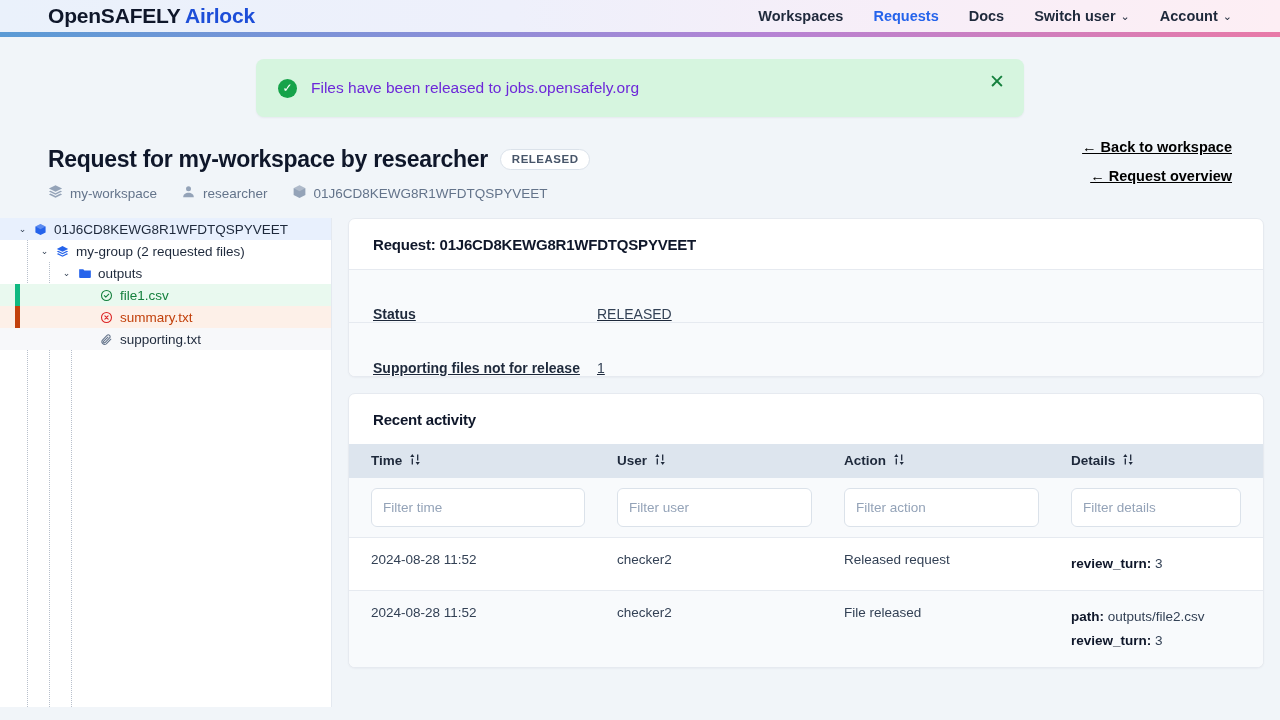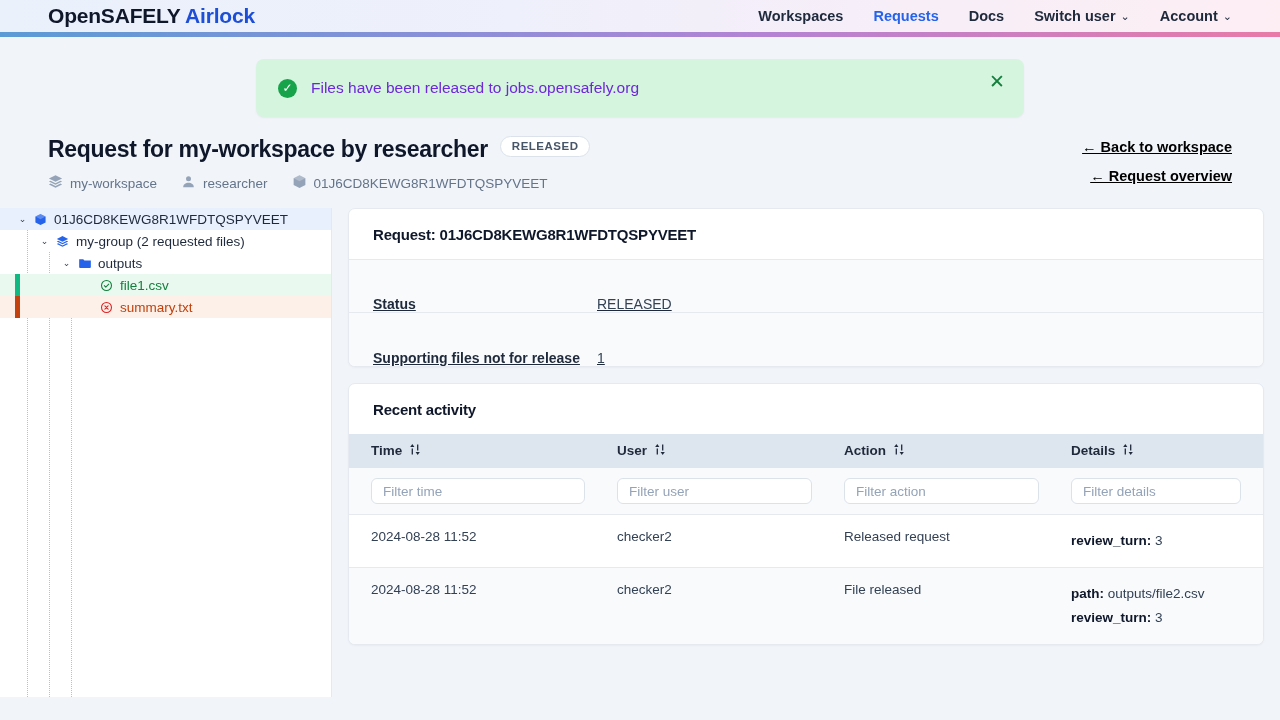--- a/index.html
+++ b/index.html
@@ -62,21 +62,21 @@
   .alert-close {
     position: absolute; right: 16px; top: 12px;
     width: 22px; height: 22px;
     color: #15803d; font-size: 19px; line-height: 22px; text-align: center;
     cursor: pointer; background: none; border: none; padding: 0;
     font-family: "Liberation Sans", sans-serif;
   }
 
   
   .pagehead { padding: 19px 48px 0 48px; position: relative; }
-  .title-row { display: flex; align-items: flex-start; gap: 12px; }
+  .title-row { display: flex; align-items: center; gap: 12px; margin-top: 10px; }
   .page-title {
     font-size: 23px; font-weight: bold; color: #0f172a; letter-spacing: -0.3px;
     white-space: nowrap;
   }
   .status-pill {
     border: 1px solid #dbe2ea; background: #fff;
     border-radius: 999px; padding: 3px 11px 4px;
     font-size: 11.5px; font-weight: bold; letter-spacing: .5px;
     color: #475569;
   }
@@ -180,21 +180,21 @@
     font-size: 13.5px; font-weight: bold; color: #1e293b;
     padding: 9px 0 9px 22px;
     white-space: nowrap;
   }
   table.activity th .sort {
     display: inline-block; margin-left: 7px; vertical-align: -1px;
   }
   td.filter-cell { background: #f8fafc; padding: 10px 10px 10px 22px; }
   td.filter-cell:last-child { padding-right: 22px; }
   .filter-input {
-    width: 100%; height: 26px;
+    width: 100%; height: 39px;
     border: 1px solid #dbe2ea; border-radius: 6px;
     background: #fff; padding: 0 11px;
     font-size: 13.5px; color: #334155;
     font-family: "Liberation Sans", sans-serif;
     outline: none;
   }
   .filter-input::placeholder { color: #94a3b8; }
   table.activity td.data {
     padding: 14px 0 14px 22px;
     font-size: 13.5px; color: #334155;
@@ -321,20 +321,29 @@
         <div class="tree-row bad" style="padding-left:83px">
           <span class="statusbar" style="background:#c2410c;top:0;bottom:0;"></span>
           <span class="chev"></span>
           <span class="tree-ico">
             <svg width="13" height="13" viewBox="0 0 24 24" fill="none" stroke="#dc2626" stroke-width="2" stroke-linecap="round" stroke-linejoin="round">
               <circle cx="12" cy="12" r="9.2"></circle>
               <path d="m9 9 6 6M15 9l-6 6"></path>
             </svg>
           </span>
           <span class="tree-label">summary.txt</span>
+        </div>
+        <div class="tree-row plain" style="padding-left:83px">
+          <span class="chev"></span>
+          <span class="tree-ico">
+            <svg width="13" height="13" viewBox="0 0 24 24" fill="none" stroke="#64748b" stroke-width="2" stroke-linecap="round" stroke-linejoin="round">
+              <path d="M20 11.5 11.6 20a5 5 0 0 1-7-7L13 4.4a3.3 3.3 0 0 1 4.7 4.7l-8.4 8.5a1.7 1.7 0 0 1-2.4-2.4l7.8-7.8"></path>
+            </svg>
+          </span>
+          <span class="tree-label">supporting.txt</span>
         </div>
       </div>
   </div>
 
   <div class="main">
 
     <div class="card">
       <div class="card-head">Request: 01J6CD8KEWG8R1WFDTQSPYVEET</div>
       <div id="kv-rows">
           <div class="kv alt">

